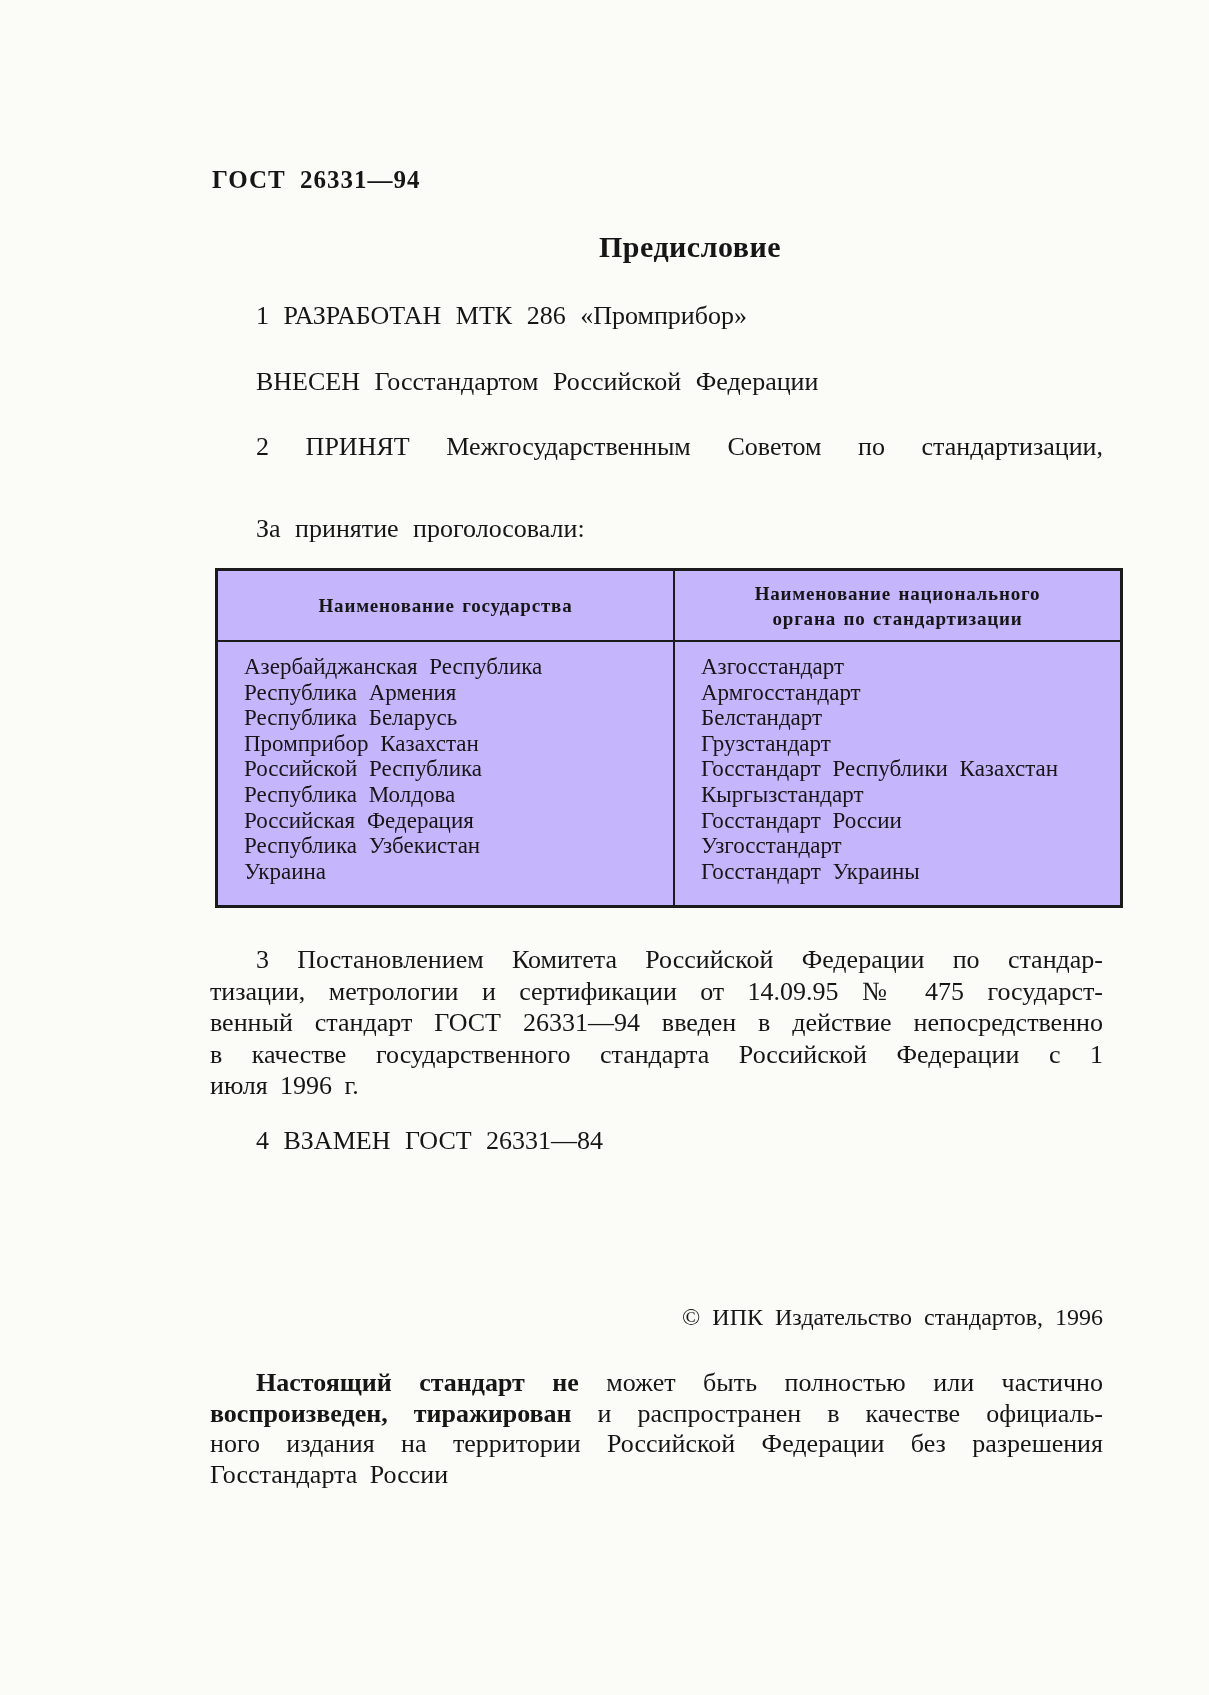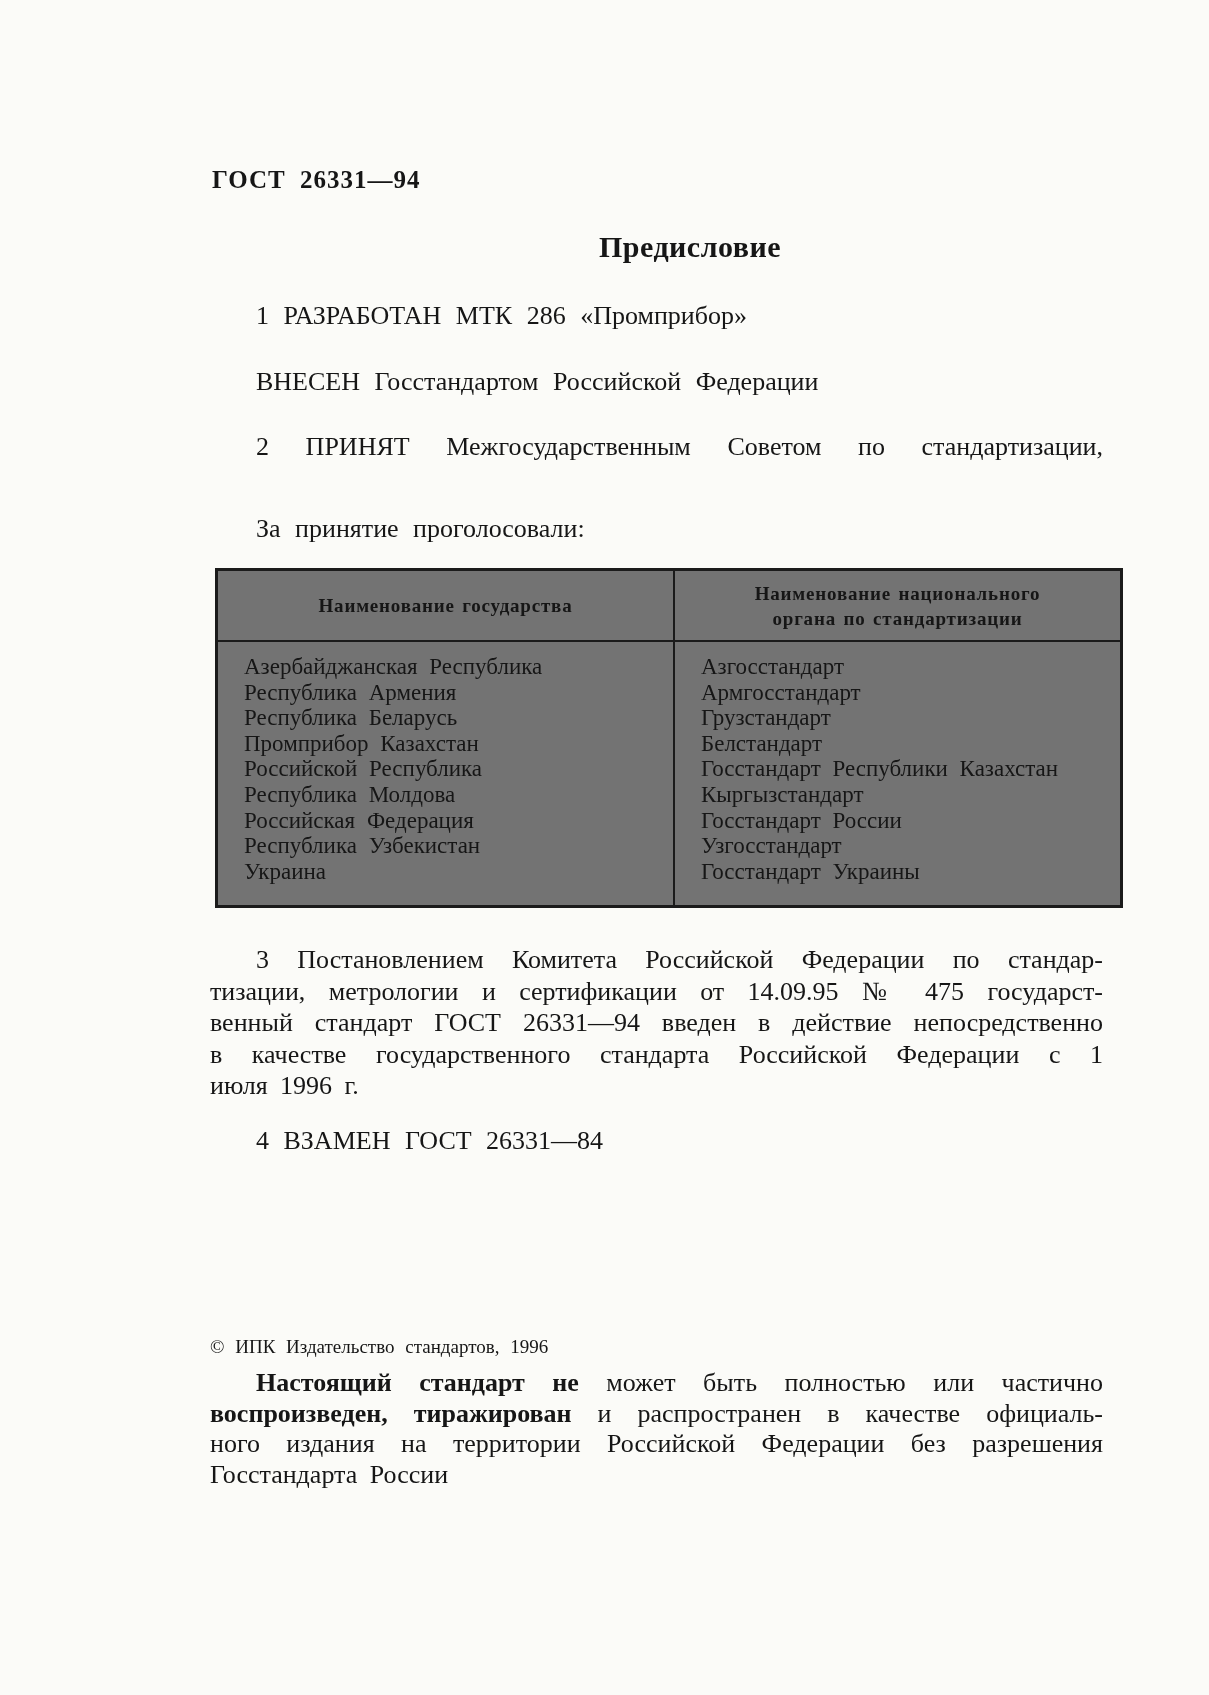--- a/index.html
+++ b/index.html
@@ -65,21 +65,21 @@
   .notice         { top: 1368px; line-height: 30.5px; }
   .notice b { font-weight: bold; }
   .vote-table {
     position: absolute;
     left: 215px;
     top: 568px;
     width: 908px;
     height: 340px;
     border: 3px solid #1b1b1b;
     box-sizing: border-box;
-    background: #737373;
+    background: #c4b5fd;
   }
   .vt-header {
     display: flex;
     height: 71px;
     border-bottom: 2px solid #1b1b1b;
     box-sizing: border-box;
   }
   .vt-hcell {
     display: flex;
     align-items: center;
@@ -102,24 +102,24 @@
     line-height: 25.6px;
     word-spacing: 6px;
     white-space: nowrap;
   }
   .clause-replaces { top: 1125px; }
   .copyright {
     position: absolute;
     left: 210px;
     top: 1304px;
     width: 893px;
-    font-size: 19px;
+    text-align: right;
+    font-size: 24px;
     word-spacing: 6px;
     white-space: nowrap;
-    margin-top: 32px;
   }
 </style>
 </head>
 <body>
 
 <div class="page">
 
   <div class="doc-number">ГОСТ 26331—94</div>
 
   <div class="page-title">Предисловие</div>
@@ -147,22 +147,22 @@
         <div>Промприбор Казахстан</div>
         <div>Российской Республика</div>
         <div>Республика Молдова</div>
         <div>Российская Федерация</div>
         <div>Республика Узбекистан</div>
         <div>Украина</div>
       </div>
       <div class="vt-cells vt-col-right">
         <div>Азгосстандарт</div>
         <div>Армгосстандарт</div>
+        <div>Белстандарт</div>
         <div>Грузстандарт</div>
-        <div>Белстандарт</div>
         <div>Госстандарт Республики Казахстан</div>
         <div>Кыргызстандарт</div>
         <div>Госстандарт России</div>
         <div>Узгосстандарт</div>
         <div>Госстандарт Украины</div>
       </div>
     </div>
   </div>
 
   <div class="block clause-decree">

